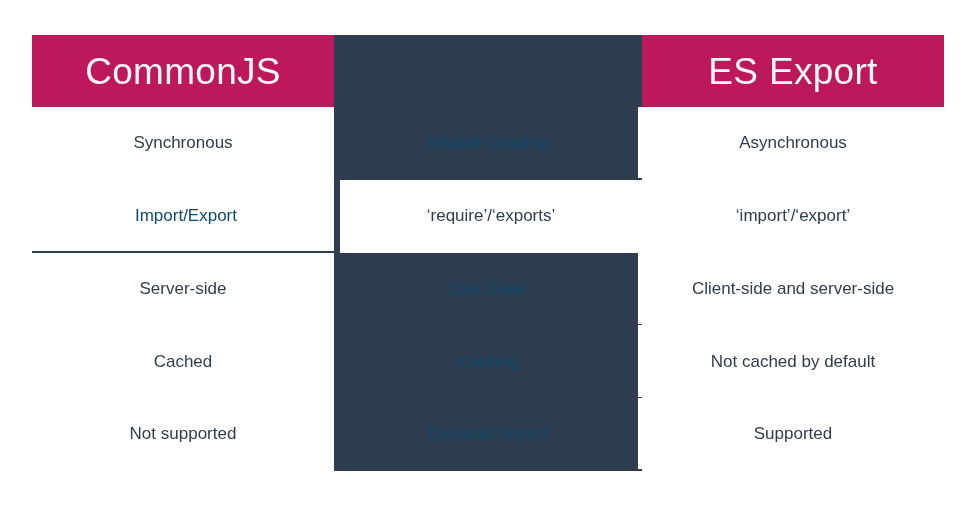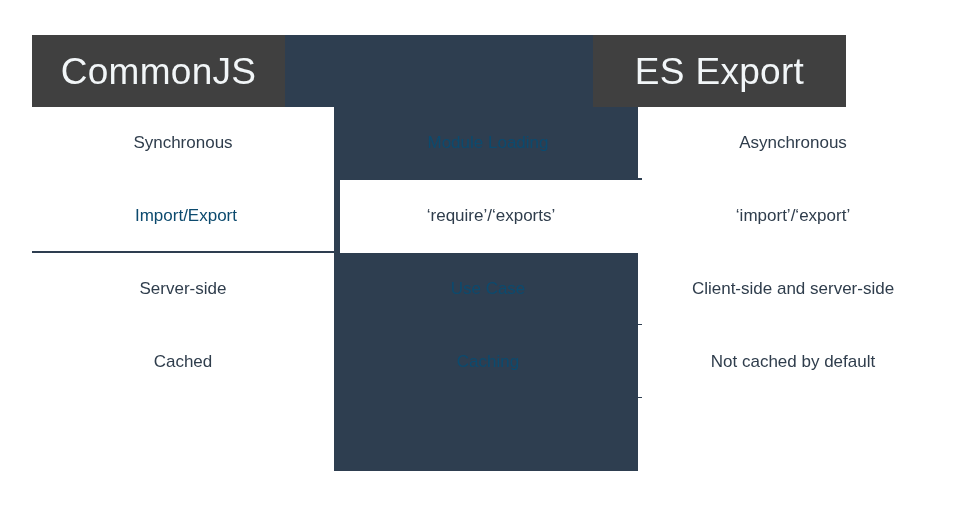--- a/index.html
+++ b/index.html
@@ -41,22 +41,22 @@
     display: flex;
   }
   .header-cell {
     height: 72px;
     display: flex;
     align-items: center;
     justify-content: center;
     box-sizing: border-box;
   }
   .header-cell.side {
-    width: 253px;
-    background: #404040;
+    width: 302px;
+    background: #be185d;
   }
   .header-cell.mid {
     width: 308px;
     background: #2e3e50;
   }
   .header-cell.side span {
     color: #f2f6f8;
     font-size: 37px;
     font-weight: 300;
     letter-spacing: 0.3px;
@@ -179,15 +179,26 @@
         <span>Cached</span>
       </div>
       <div class="cell mid">
         <span>Caching</span>
       </div>
       <div class="cell right">
         <span>Not cached by default</span>
       </div>
     </div>
 
+    <div class="data-row">
+      <div class="cell left">
+        <span>Not supported</span>
+      </div>
+      <div class="cell mid">
+        <span>Dynamic Import</span>
+      </div>
+      <div class="cell right">
+        <span>Supported</span>
+      </div>
+    </div>
 
   </div>
 </div>
 
 </body></html>

